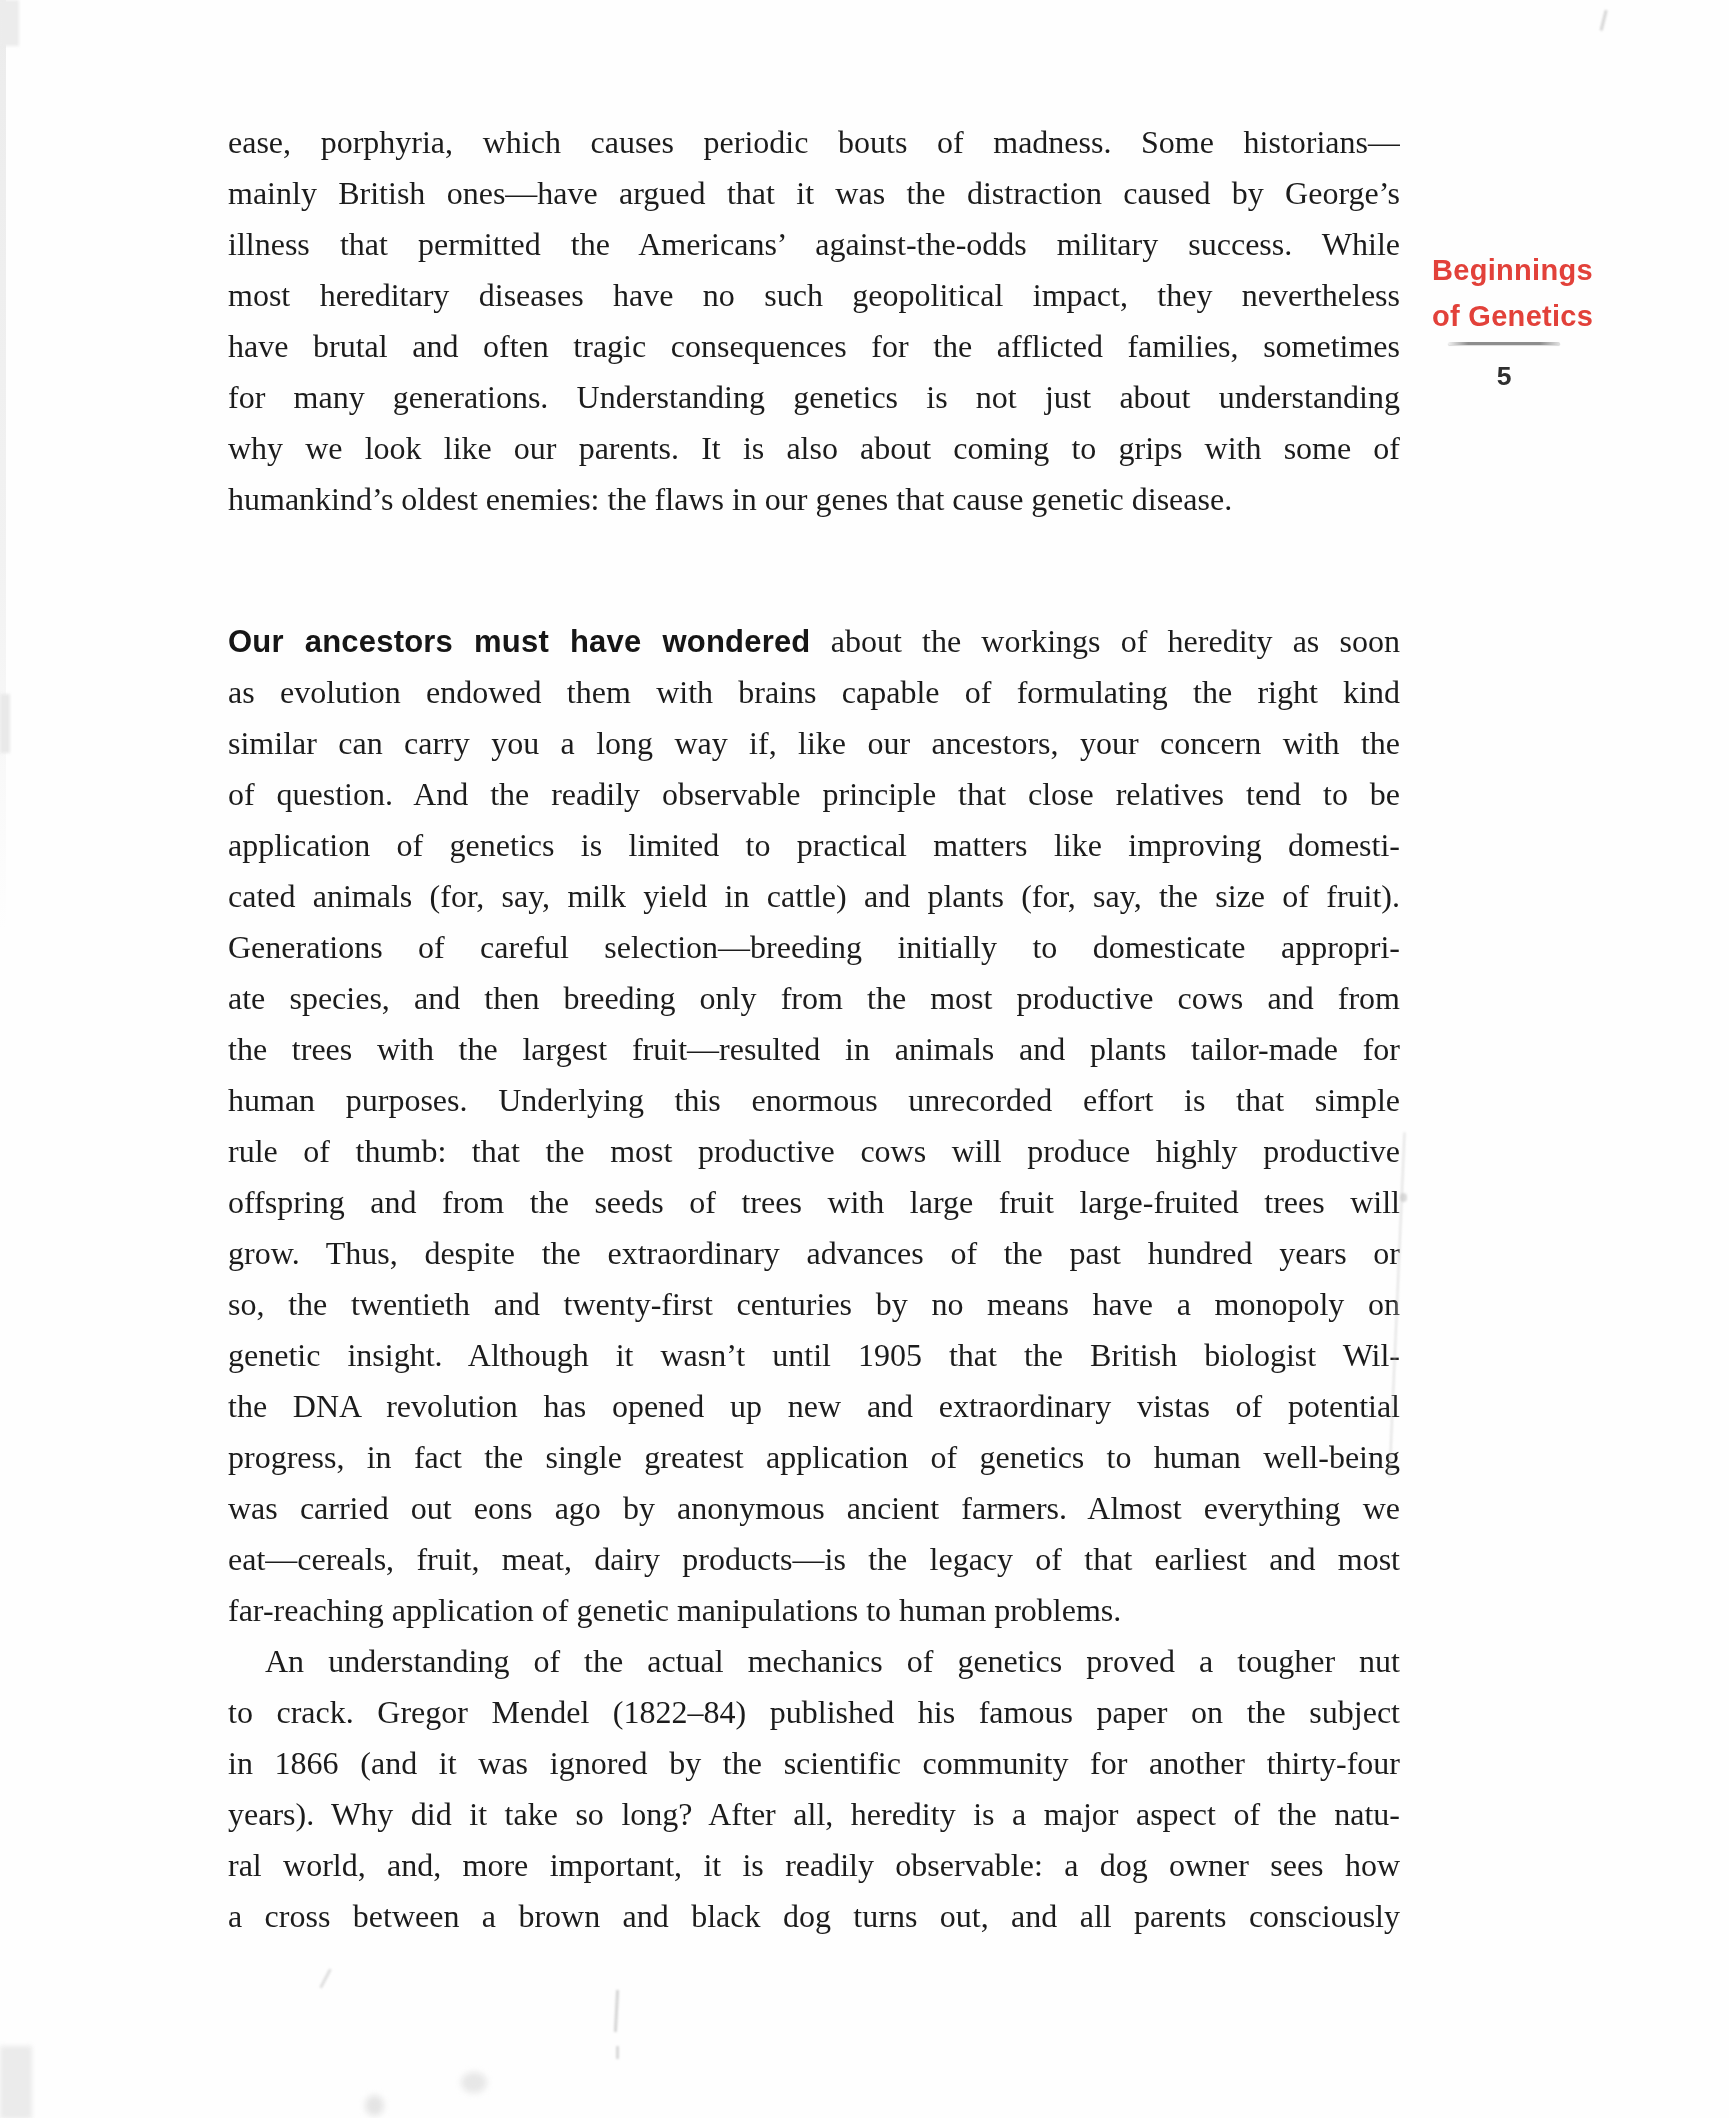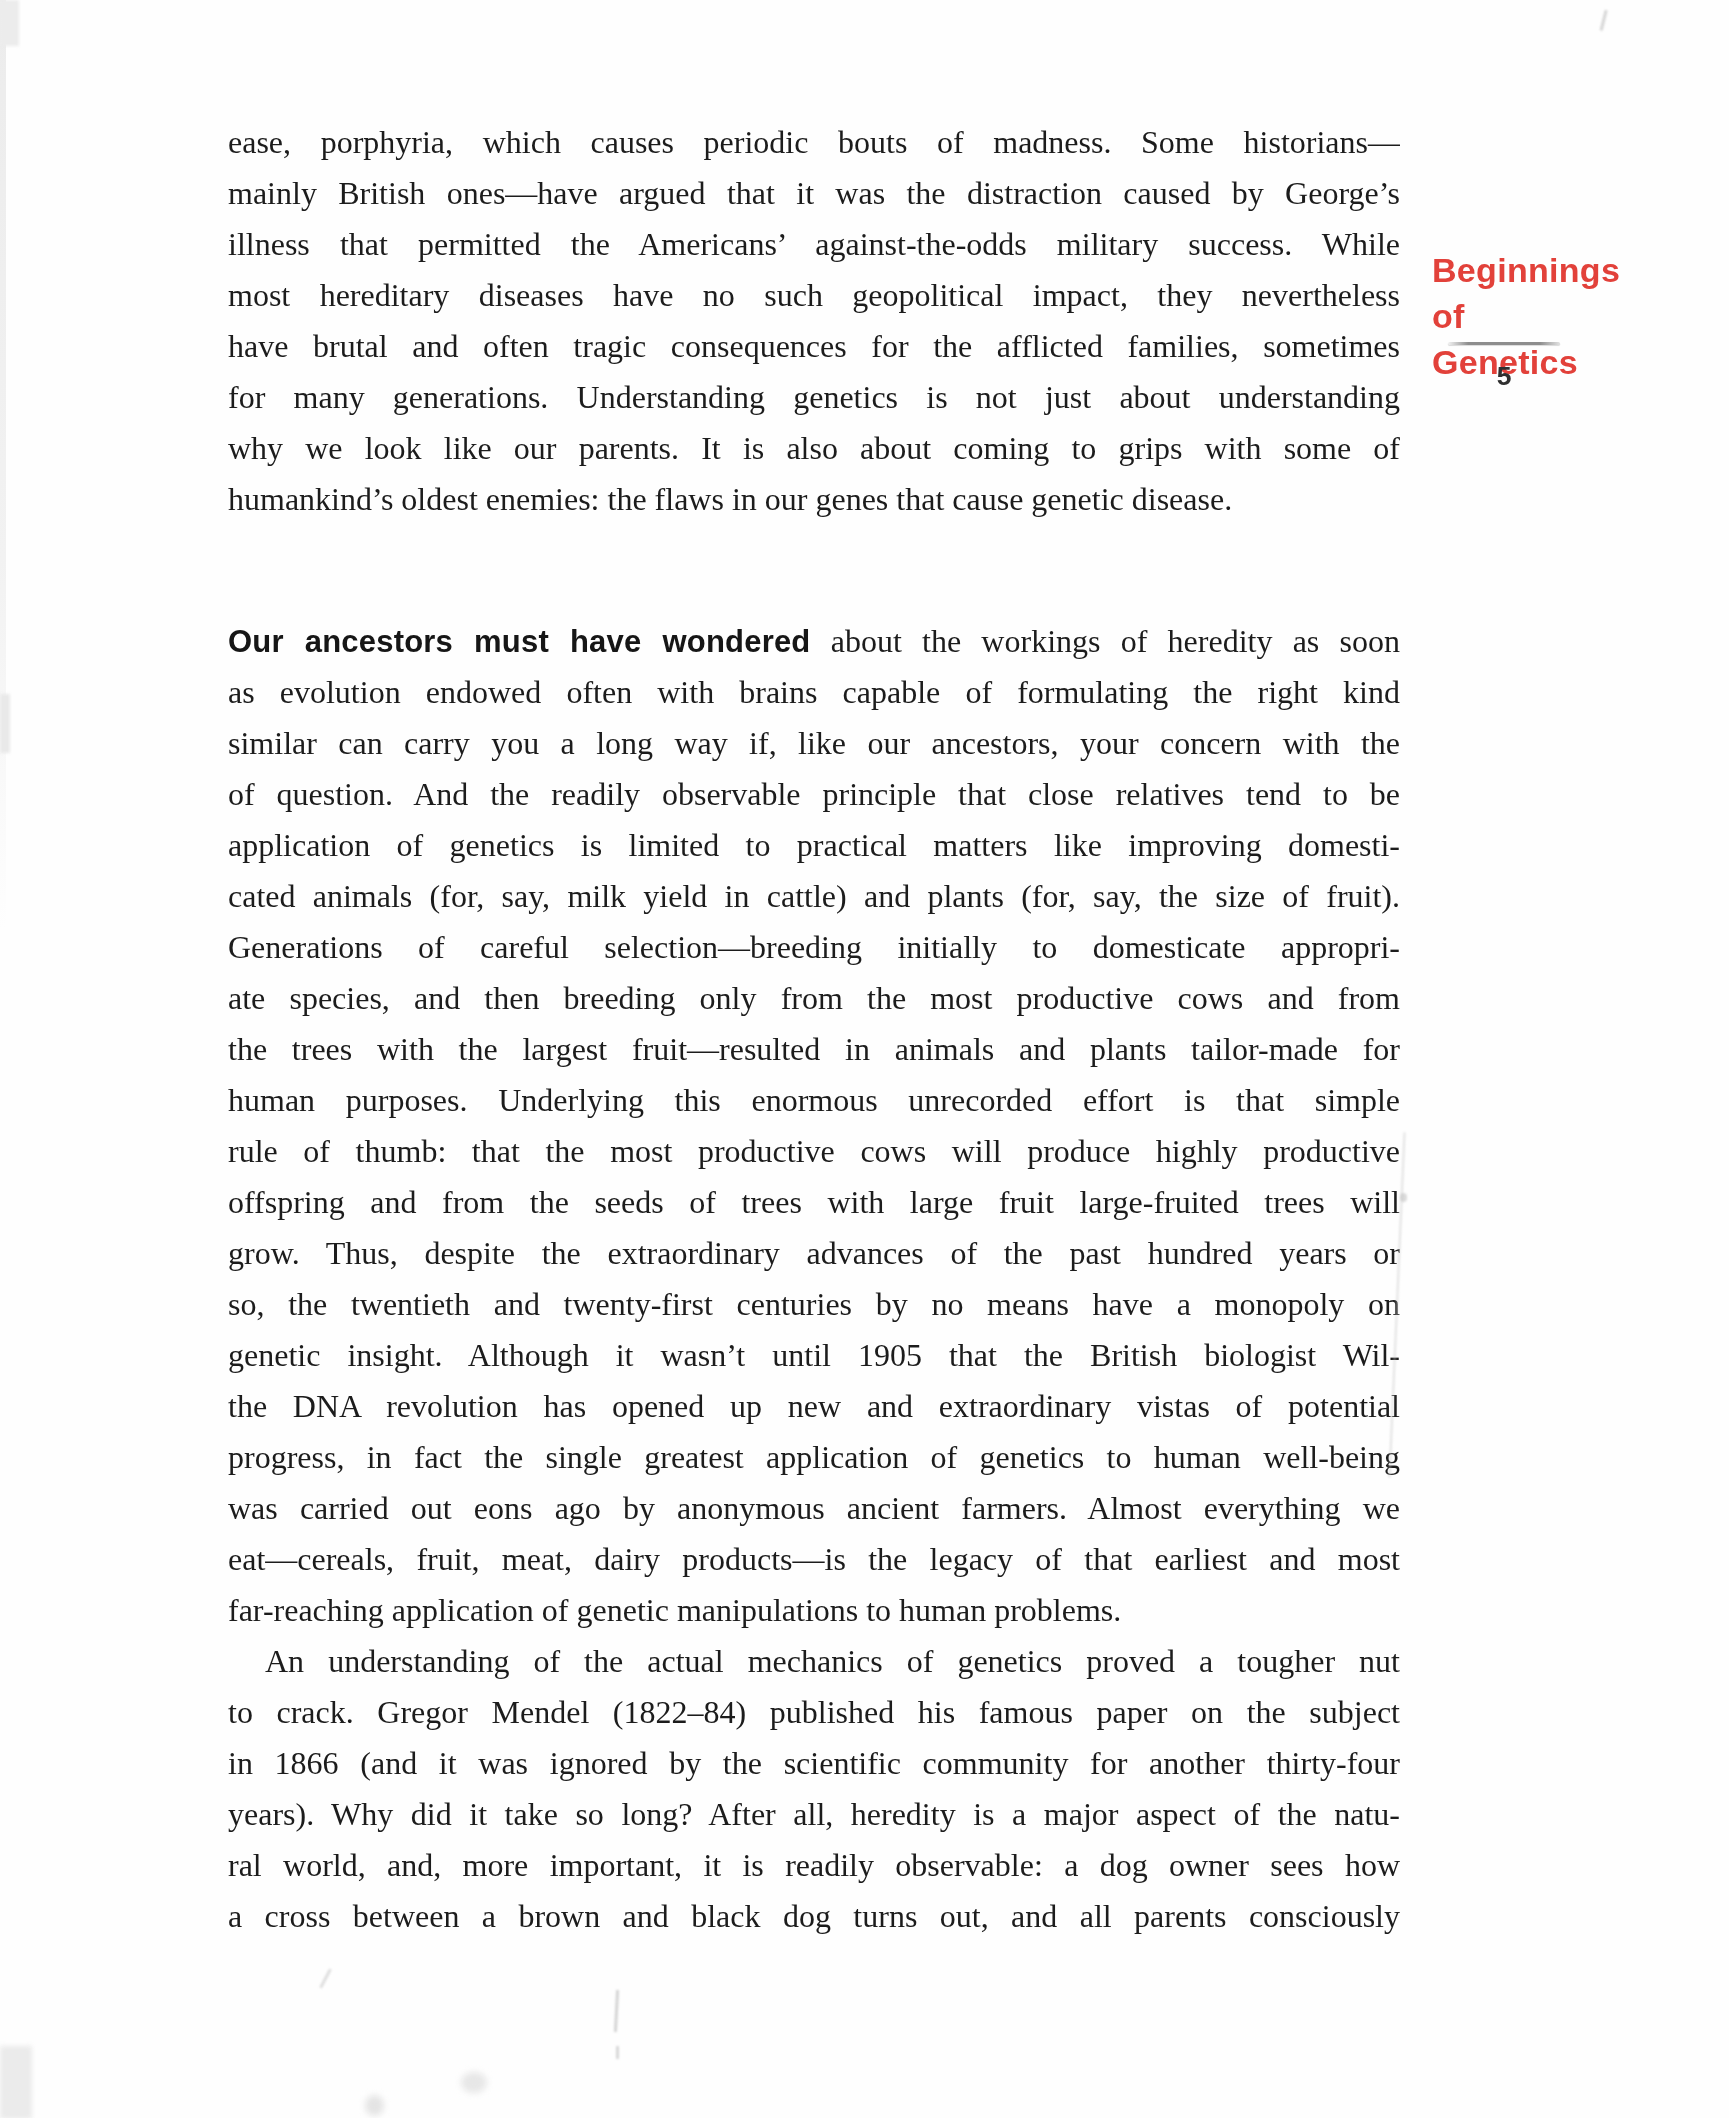--- a/index.html
+++ b/index.html
@@ -30,21 +30,21 @@
   .para.gap-before { margin-top: 91px; }
   .lead-bold {
     font-family: "Liberation Sans", sans-serif; font-weight: bold;
     font-size: 31px; letter-spacing: 0.2px; color: #161616;
   }
 
   
   .sidebar { position: absolute; left: 1432px; top: 247px; width: 168px; }
   .sidebar-heading-line {
     font-family: "Liberation Sans", sans-serif; font-weight: bold;
-    font-size: 34px; line-height: 46px; letter-spacing: 0.3px;
+    font-size: 29px; line-height: 46px; letter-spacing: 0.3px;
     color: var(--accent, #e2413a);
   }
   .rule {
     position: absolute; left: 1448px; top: 342px; width: 112px; height: 3.2px;
     border-radius: 1.6px;
     background: linear-gradient(90deg, rgba(140,140,140,0.1), #8d8d8d 18%, #8d8d8d 82%, rgba(140,140,140,0.25));
     box-shadow: 0 0.8px 0.8px rgba(0,0,0,0.18);
   }
   .page-number {
     position: absolute; left: 1448px; top: 361px; width: 112px;
@@ -88,21 +88,21 @@
         <div class="line">mainly British ones—have argued that it was the distraction caused by George’s</div>
         <div class="line">illness that permitted the Americans’ against-the-odds military success. While</div>
         <div class="line">most hereditary diseases have no such geopolitical impact, they nevertheless</div>
         <div class="line">have brutal and often tragic consequences for the afflicted families, sometimes</div>
         <div class="line">for many generations. Understanding genetics is not just about understanding</div>
         <div class="line">why we look like our parents. It is also about coming to grips with some of</div>
         <div class="line no-just">humankind’s oldest enemies: the flaws in our genes that cause genetic disease.</div>
       </div>
       <div class="para gap-before">
         <div class="line"><span class="lead-bold">Our ancestors must have wondered</span> about the workings of heredity as soon</div>
-        <div class="line">as evolution endowed often with brains capable of formulating the right kind</div>
+        <div class="line">as evolution endowed them with brains capable of formulating the right kind</div>
         <div class="line">similar can carry you a long way if, like our ancestors, your concern with the</div>
         <div class="line">of question. And the readily observable principle that close relatives tend to be</div>
         <div class="line">application of genetics is limited to practical matters like improving domesti-</div>
         <div class="line">cated animals (for, say, milk yield in cattle) and plants (for, say, the size of fruit).</div>
         <div class="line">Generations of careful selection—breeding initially to domesticate appropri-</div>
         <div class="line">ate species, and then breeding only from the most productive cows and from</div>
         <div class="line">the trees with the largest fruit—resulted in animals and plants tailor-made for</div>
         <div class="line">human purposes. Underlying this enormous unrecorded effort is that simple</div>
         <div class="line">rule of thumb: that the most productive cows will produce highly productive</div>
         <div class="line">offspring and from the seeds of trees with large fruit large-fruited trees will</div>

